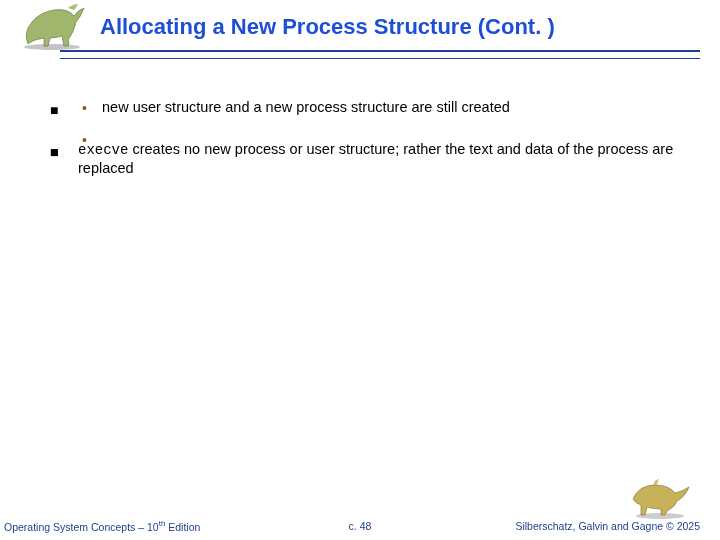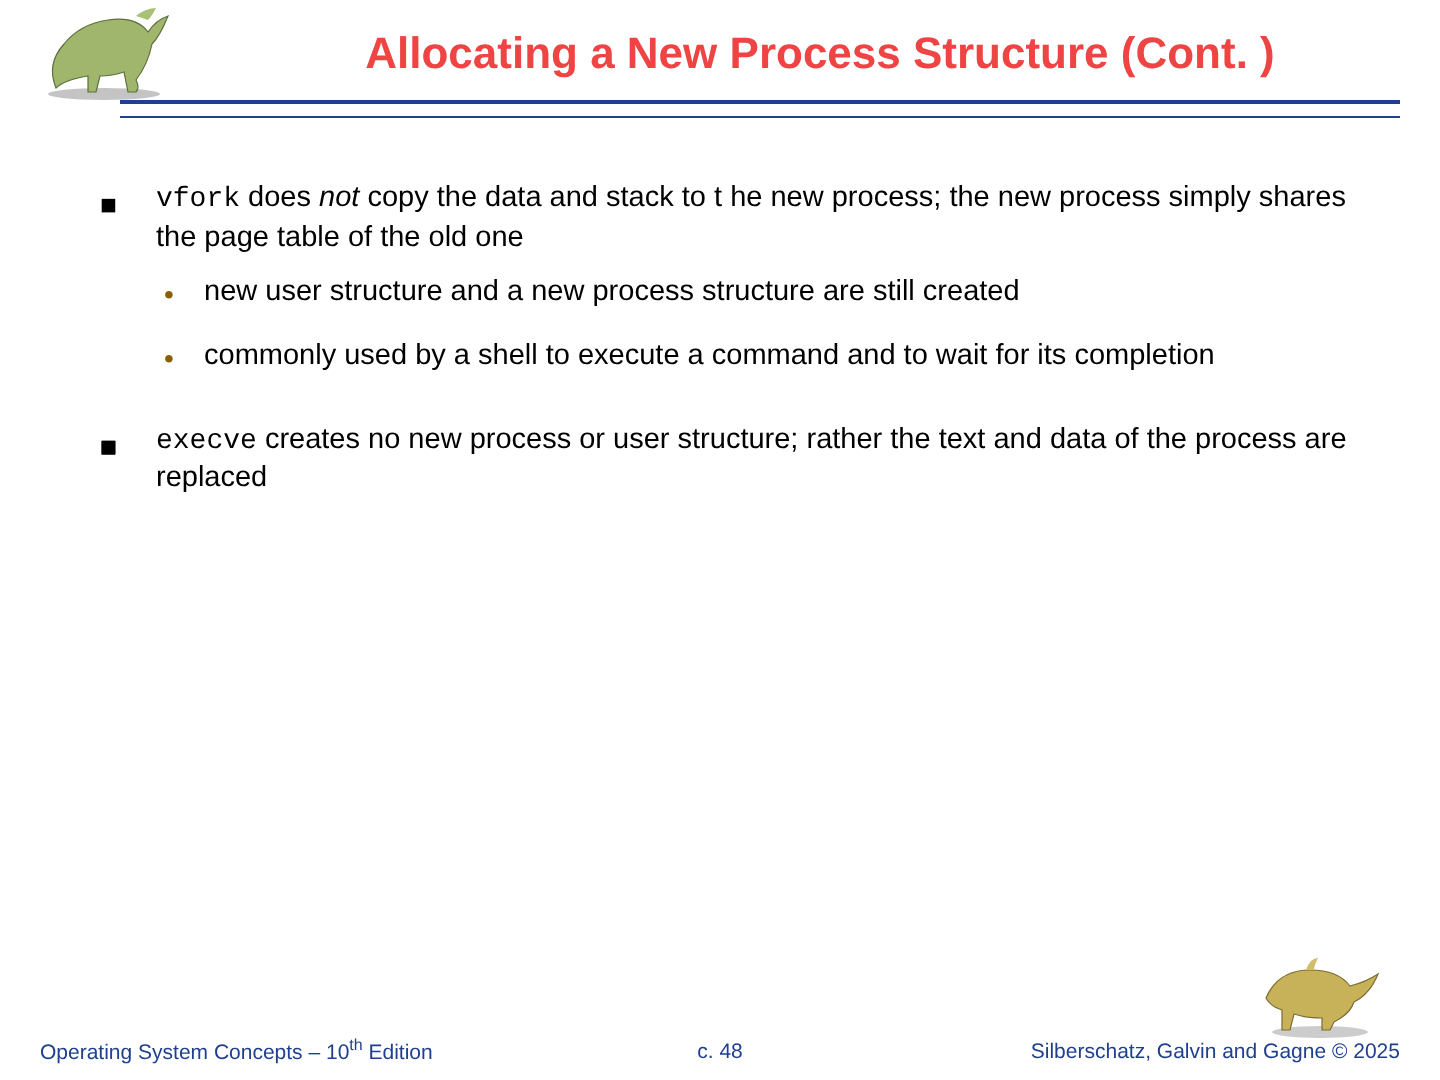--- a/index.html
+++ b/index.html
@@ -26,22 +26,21 @@
     box-sizing: border-box;
   }
   .dino-head {
     position: absolute;
     left: 18px;
     top: 2px;
   }
   .title {
     font-size: 22px;
     font-weight: bold;
-    color: #ef4444;
-    text-align: center;
+    color: #1d4ed8;
   }
   .title-rule {
     position: absolute;
     left: 60px;
     right: 20px;
     top: 50px;
     height: 6px;
     border-top: 2px solid #1f3f8f;
     border-bottom: 1px solid #1f3f8f;
   }
@@ -82,21 +81,21 @@
   .it { font-style: italic; }
   .footer {
     position: absolute;
     left: 0;
     right: 0;
     bottom: 8px;
     font-size: 10.5px;
   }
   .foot-left {
     position: absolute;
-    left: 20px;
+    left: 4px;
     bottom: 0;
     color: #1f3f8f;
   }
   .foot-center {
     position: absolute;
     left: 0;
     right: 0;
     bottom: 0;
     text-align: center;
     color: #1f3f8f;
@@ -126,30 +125,26 @@
       <path d="M50 6 Q55 2 60 2 Q58 6 56 8" fill="#a9c177"></path>
     </svg>
     <div class="title">Allocating a New Process Structure (Cont. )</div>
     <div class="title-rule"></div>
   </div>
 
   <div class="content">
 
     <div class="bul">
       <span class="marker">■</span>
-      <span>
-        <code>vfork</code><span> does </span><span class="it">not</span><span> copy the data and stack to t he new process; the new process simply shares the page table of the old one</span>
-      </span>
       <div class="sub">
         <span class="dot">•</span>
         <span>new user structure and a new process structure are still created</span>
       </div>
       <div class="sub">
         <span class="dot">•</span>
-        <span>commonly used by a shell to execute a command and to wait for its completion</span>
       </div>
     </div>
 
     <div class="bul">
       <span class="marker">■</span>
     </div>
 
     <div class="bul">
       <span class="marker">■</span>
     </div>

